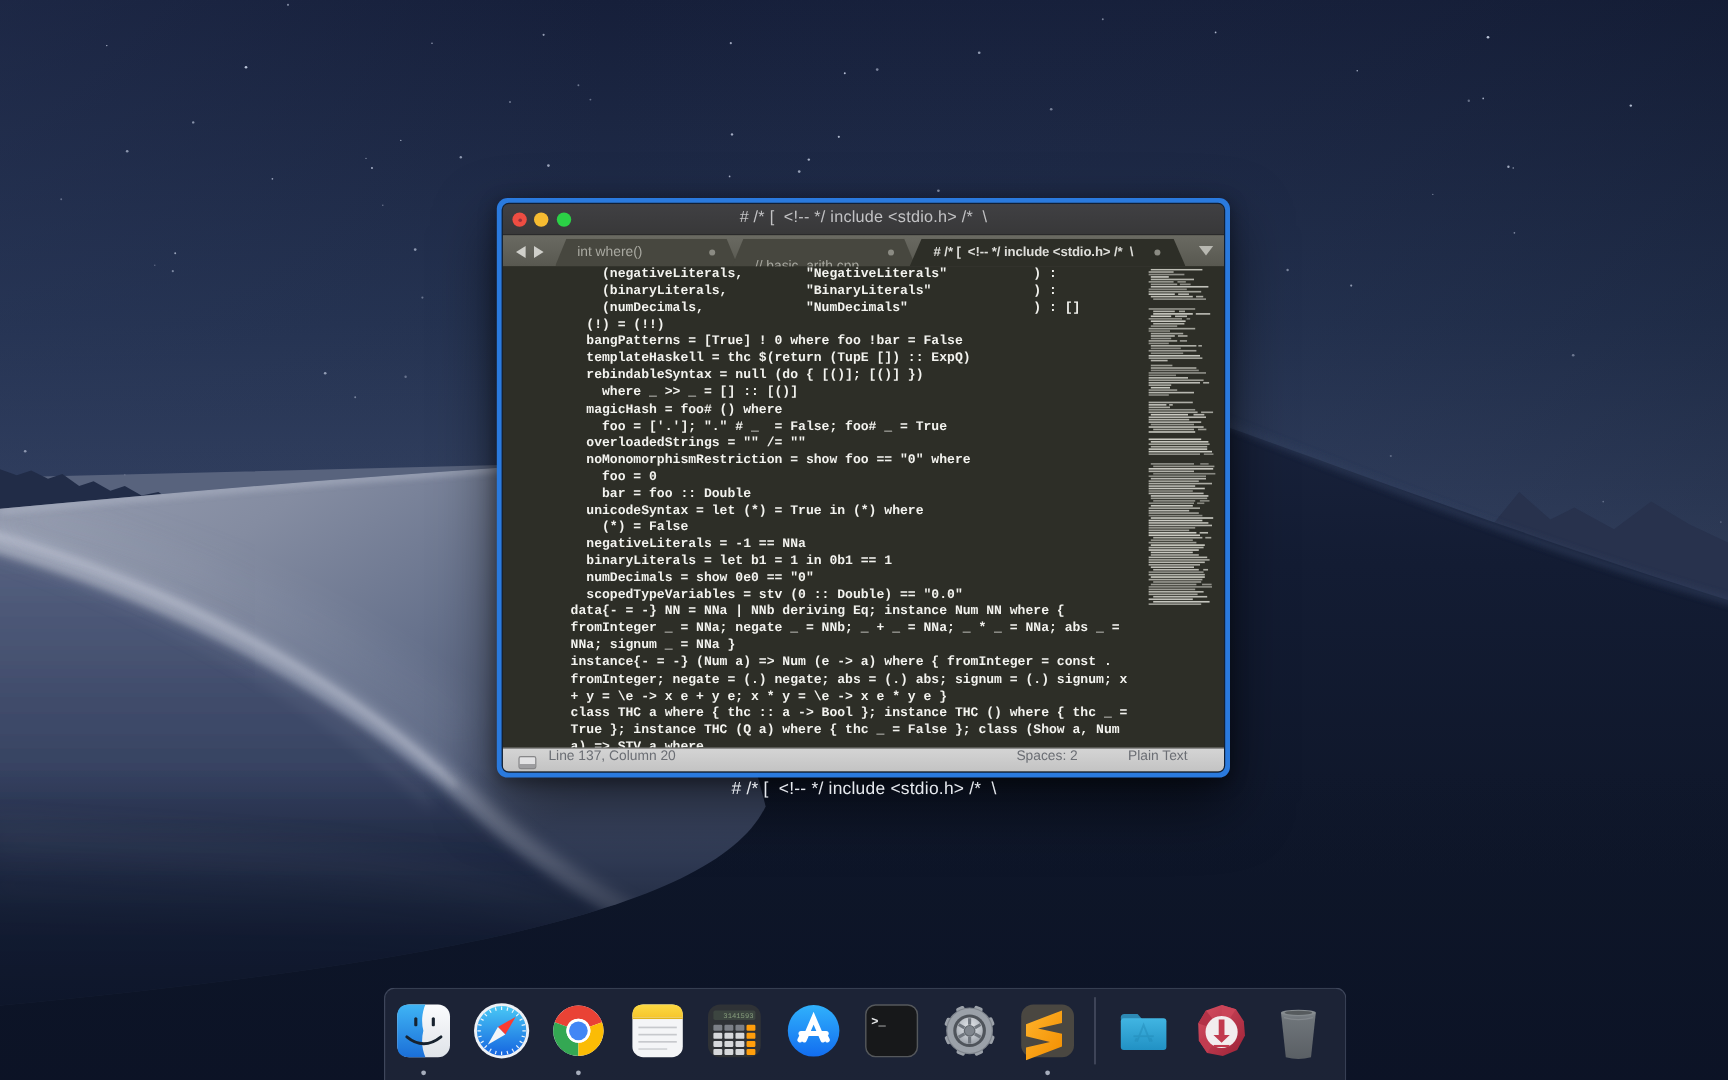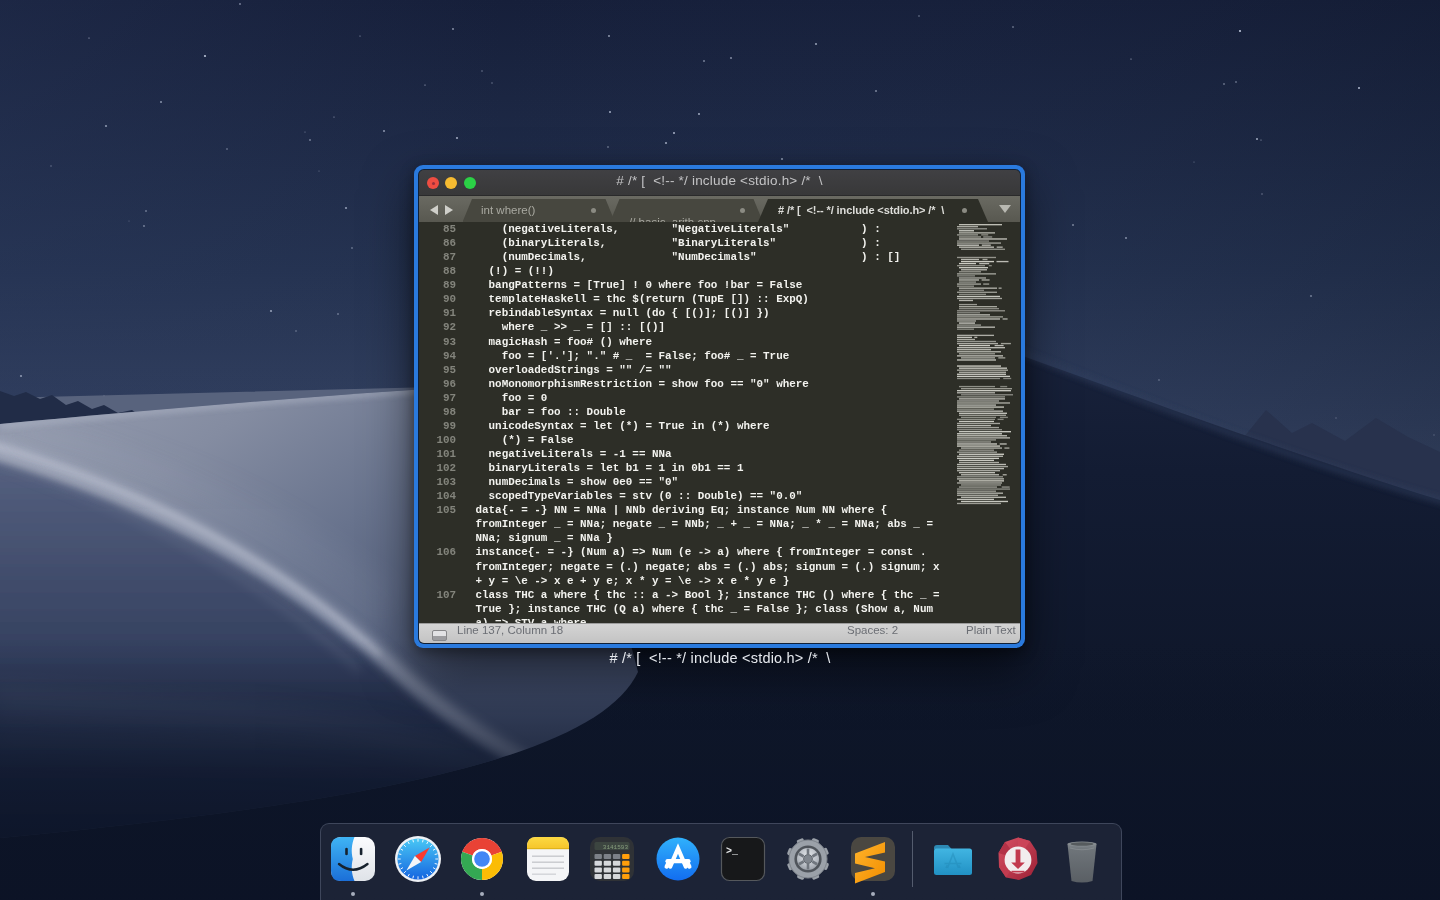--- a/index.html
+++ b/index.html
@@ -182,49 +182,20 @@
     <div style="position:absolute;left:62px;top:8px;width:110px;height:23px;line-height:23px;font:11.5px 'Liberation Sans',sans-serif;color:#a9a9a1">int where()</div>
     <div style="position:absolute;left:172px;top:12px;width:5px;height:5px;border-radius:50%;background:#8b8b83"></div>
     <div style="position:absolute;left:210px;top:20px;width:120px;height:23px;line-height:23px;font:11.5px 'Liberation Sans',sans-serif;color:#a9a9a1">// basic_arith.cpp</div>
     <div style="position:absolute;left:320.5px;top:12px;width:5px;height:5px;border-radius:50%;background:#8b8b83"></div>
     <div style="position:absolute;left:359px;top:8px;width:200px;height:23px;line-height:23px;white-space:pre;font:11px 'Liberation Sans',sans-serif;letter-spacing:-0.1px;color:#dededa;font-weight:bold"># /* [  &lt;!-- */ include &lt;stdio.h&gt; /*  \</div>
     <div style="position:absolute;left:543px;top:12px;width:5px;height:5px;border-radius:50%;background:#8b8b83"></div>
     <div style="position:absolute;left:580px;top:9px;width:0;height:0;border-top:8px solid #b8b8b1;border-left:6px solid transparent;border-right:6px solid transparent"></div>
   </div>
 
   <div style="position:absolute;left:0;top:52px;width:100%;height:401px;background:#2d2e27;overflow:hidden">
-    <pre style="position:absolute;left:0;top:0px;width:37px;margin:0;text-align:right;font:bold 10.9px 'Liberation Mono',monospace;line-height:14.06px;color:#83847c">85
-86
-87
-88
-89
-90
-91
-92
-93
-94
-95
-96
-97
-98
-99
-100
-101
-102
-103
-104
-105
-
-
-106
-
-
-107
-
-</pre>
     <pre style="position:absolute;left:56.5px;top:0px;margin:0;font:bold 10.9px 'Liberation Mono',monospace;line-height:14.06px;color:#f3f3ef">    (negativeLiterals,        "NegativeLiterals"           ) :
     (binaryLiterals,          "BinaryLiterals"             ) :
     (numDecimals,             "NumDecimals"                ) : []
   (!) = (!!)
   bangPatterns = [True] ! 0 where foo !bar = False
   templateHaskell = thc $(return (TupE []) :: ExpQ)
   rebindableSyntax = null (do { [()]; [()] })
     where _ &gt;&gt; _ = [] :: [()]
   magicHash = foo# () where
     foo = ['.']; "." # _  = False; foo# _ = True
@@ -396,23 +367,23 @@
             <rect x="0" y="270.6" width="41" height="1.35" fill="#e2e2da" opacity="0.69"></rect>
             <rect x="4" y="272.6" width="45" height="1.35" fill="#e2e2da" opacity="0.79"></rect>
             <rect x="0" y="274.7" width="37" height="1.35" fill="#e2e2da" opacity="0.82"></rect>
             <rect x="4" y="276.8" width="47" height="1.35" fill="#e2e2da" opacity="0.85"></rect>
             <rect x="0" y="278.8" width="44" height="1.35" fill="#e2e2da" opacity="0.62"></rect>
           </svg>
   </div>
 
   <div style="position:absolute;left:0;top:453px;width:100%;height:20px;background:linear-gradient(#d4d4d4,#c3c3c3);border-top:1px solid #9c9c9c;box-sizing:border-box">
     <div style="position:absolute;left:13px;top:5.5px;width:14.5px;height:11px;border:1.5px solid #878789;border-radius:2px;box-sizing:border-box;background:linear-gradient(#e2e2e4 60%,#9d9da0 60%)"></div>
-    <div style="position:absolute;left:38px;top:0;height:20px;line-height:20px;font:11.5px 'Liberation Sans',sans-serif;color:#6b6e74">Line 137, Column 18</div>
+    <div style="position:absolute;left:38px;top:0;height:20px;line-height:20px;font:11.5px 'Liberation Sans',sans-serif;color:#6b6e74">Line 137, Column 20</div>
     <div style="position:absolute;left:428px;top:0;height:20px;line-height:20px;font:11.5px 'Liberation Sans',sans-serif;color:#6b6e74">Spaces: 2</div>
-    <div style="position:absolute;left:547px;top:0;height:36px;line-height:20px;font:11.5px 'Liberation Sans',sans-serif;color:#6b6e74">Plain Text</div>
+    <div style="position:absolute;left:521px;top:0;height:36px;line-height:20px;font:11.5px 'Liberation Sans',sans-serif;color:#6b6e74">Plain Text</div>
   </div>
  </div>
 </div>
 <div style="position:absolute;left:0;top:650px;width:1440px;text-align:center;white-space:pre;font:14.5px 'Liberation Sans',sans-serif;letter-spacing:0.2px;color:#e6e9ee"># /* [  &lt;!-- */ include &lt;stdio.h&gt; /*  \</div>
 
 <div style="position:absolute;left:320px;top:823px;width:802px;height:77px;background:rgba(40,46,66,0.58);border:1px solid rgba(120,128,152,0.38);border-bottom:none;border-radius:9px 9px 0 0;box-sizing:border-box"></div>
 <div style="position:absolute;left:328.0px;top:834px;width:50px;height:50px"><svg width="50" height="50" viewBox="0 0 50 50">
 <defs>
           <linearGradient id="fb" x1="0" y1="0" x2="0" y2="1">
             <stop offset="0" stop-color="#3fb4f5"></stop>

